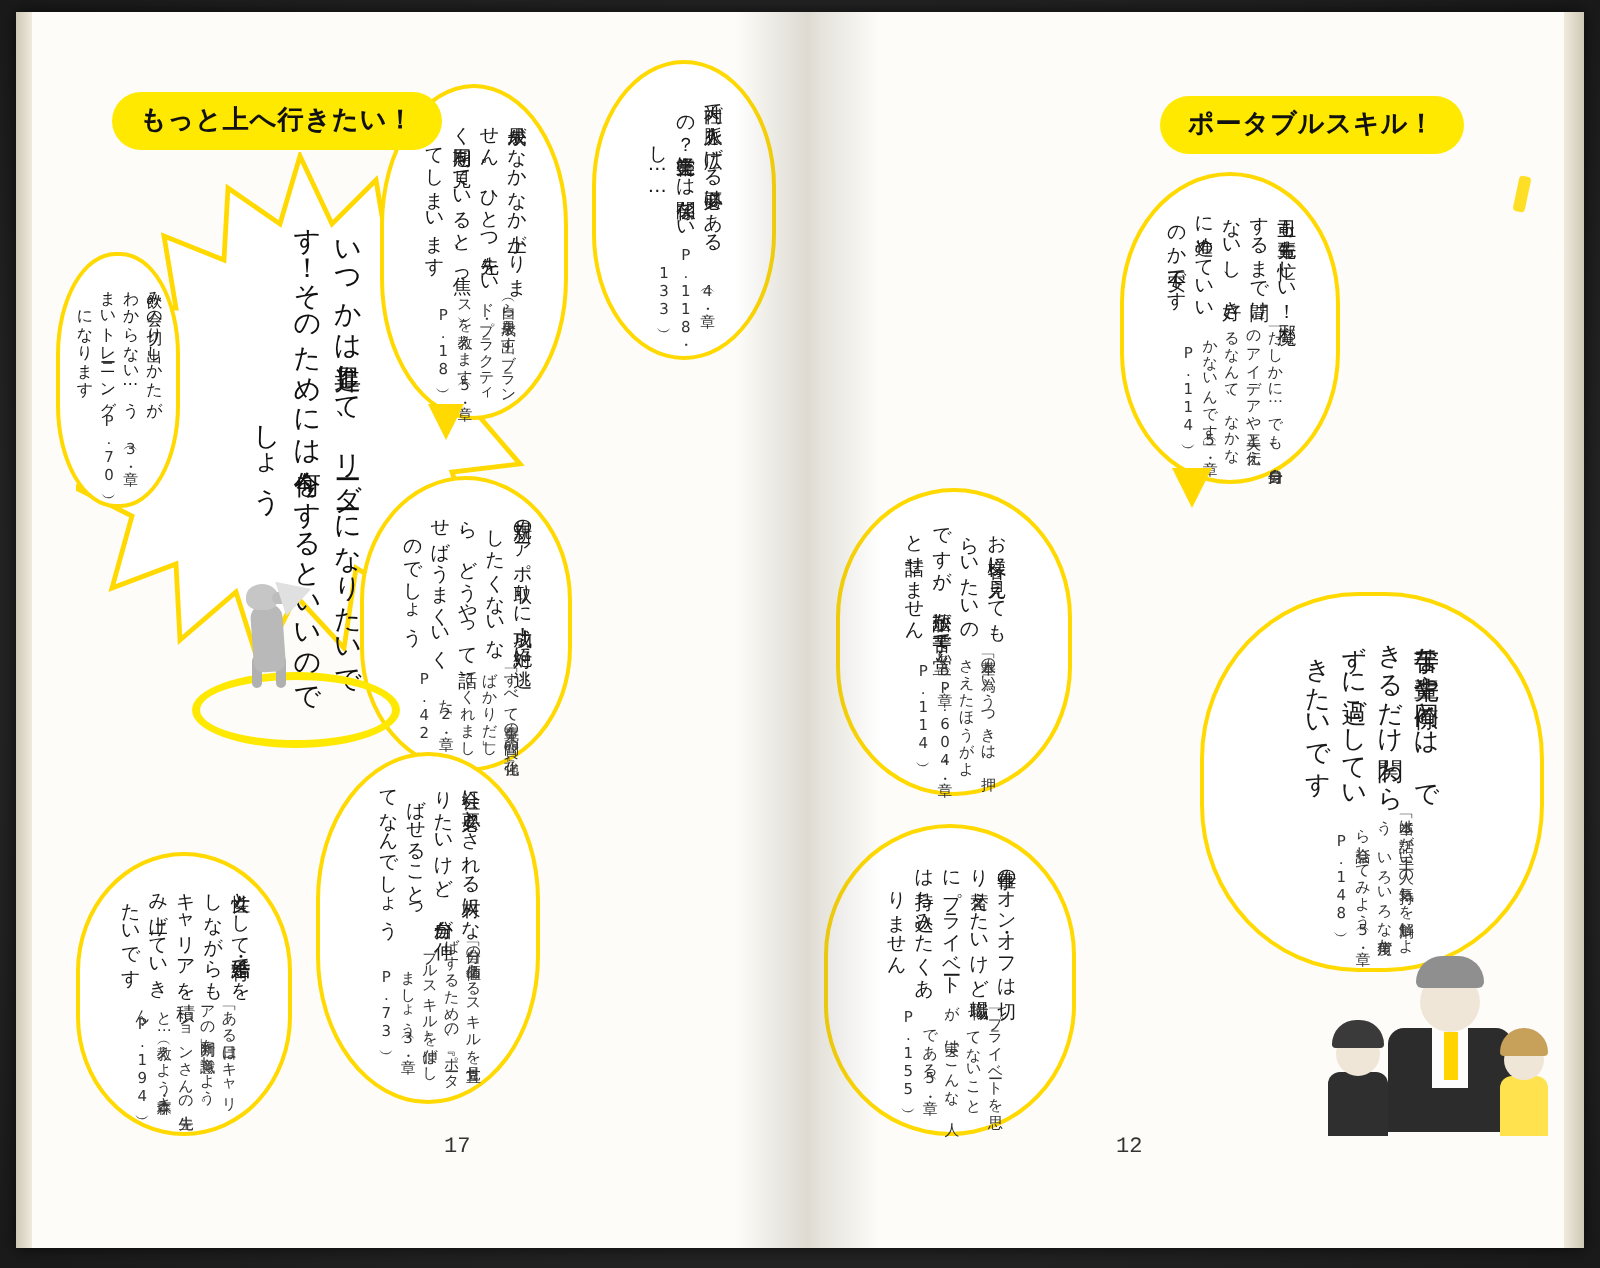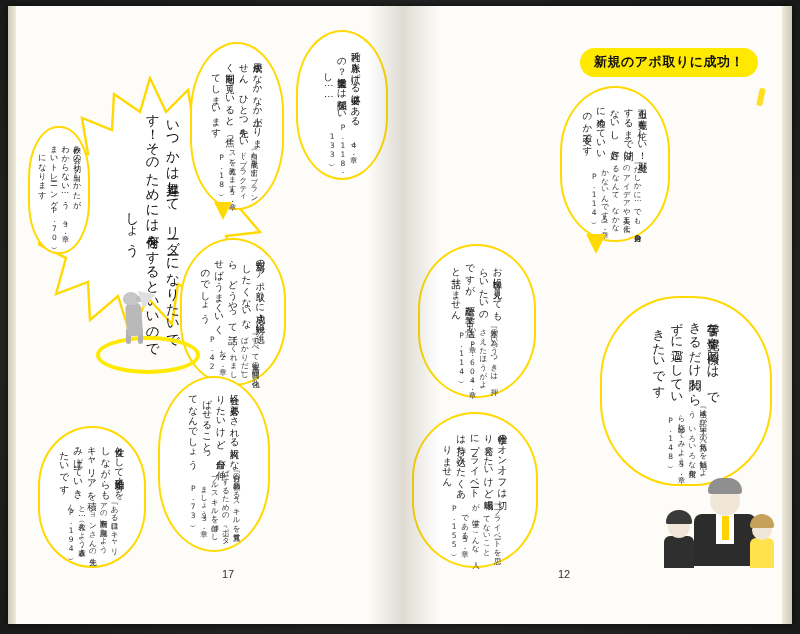--- a/index.html
+++ b/index.html
@@ -125,21 +125,21 @@
   .burst {
     position: absolute;
     z-index: 9;
   }
 
   
   .pagenum {
     position: absolute;
     font-size: 11px;
     color: #333;
-    font-family: Liberation Sans, sans-serif;
+    font-family: Liberation Mono, monospace;
     z-index: 25;
   }
 
   
   .illus { position: absolute; z-index: 15; }
 
   
   .ring {
     position: absolute;
     width: 96px; height: 30px;
@@ -256,20 +256,21 @@
 </head>
 <body>
 
 <div class="page-wrap">
   <div class="table-bg"></div>
 
   <div class="book">
 
     <div class="page page-left">
 
+      <div class="banner banner-left">もっと上へ行きたい！</div>
 
       <div class="burst" style="left:30px; top:70px; width:230px; height:300px;">
         <svg width="230" height="300" viewBox="0 0 230 300">
           <polygon points="112,2 128,36 150,14 156,50 184,34 182,72 214,66 198,98 228,108 198,128 222,156 188,160 200,196 166,188 170,226 140,208 134,248 110,222 92,258 80,220 52,244 50,206 18,218 28,182 0,168 26,146 4,118 34,110 16,78 50,78 44,42 74,54 76,18 102,36" fill="#ffffff" stroke="#ffd900" stroke-width="2.4"></polygon>
         </svg>
         <div style="position:absolute; left:0; top:0; width:230px; height:300px; display:flex; align-items:center; justify-content:center;">
           <div style="writing-mode:vertical-rl; text-orientation:upright; font-family:'DejaVu Sans',sans-serif; font-size:13.5px; line-height:1.5; color:#111; max-height:250px; text-align:center;">いつかは昇進して、リーダーになりたいです！そのためには今何をするといいのでしょう</div>
         </div>
       </div>
 
@@ -325,21 +326,21 @@
           <span class="src">「自分の価値あるスキルを見直せばするための、『ポータブルスキル』を伸ばしましょう（3章・P.73）</span>
         </div>
       </div>
 
       <div class="pagenum" style="left:214px; bottom:44px;">17</div>
       <div class="edge-left"></div>
     </div>
 
     <div class="page page-right">
 
-      <div class="banner banner-right">新規のアポ取りに成功！</div>
+      <div class="banner banner-right">ポータブルスキル！</div>
       <div class="corner-mark"></div>
 
       <div class="balloon" style="left:160px; top:80px; width:110px; height:156px;">
         <div class="txt" style="font-size:9.5px;">
           <span>上司も先輩も忙しい！邪魔するまで聞けないし、好きに進めていいのか不安です</span>
           <span class="src">「たしかに…でも、自分自身のアイデアや工夫と伝えるなんて、なかなかないんです」（5章・P.114）</span>
         </div>
       </div>
       <div class="tail" style="left:186px; top:228px; border-left:10px solid transparent; border-right:10px solid transparent; border-top:20px solid #ffd900;"></div>
 

